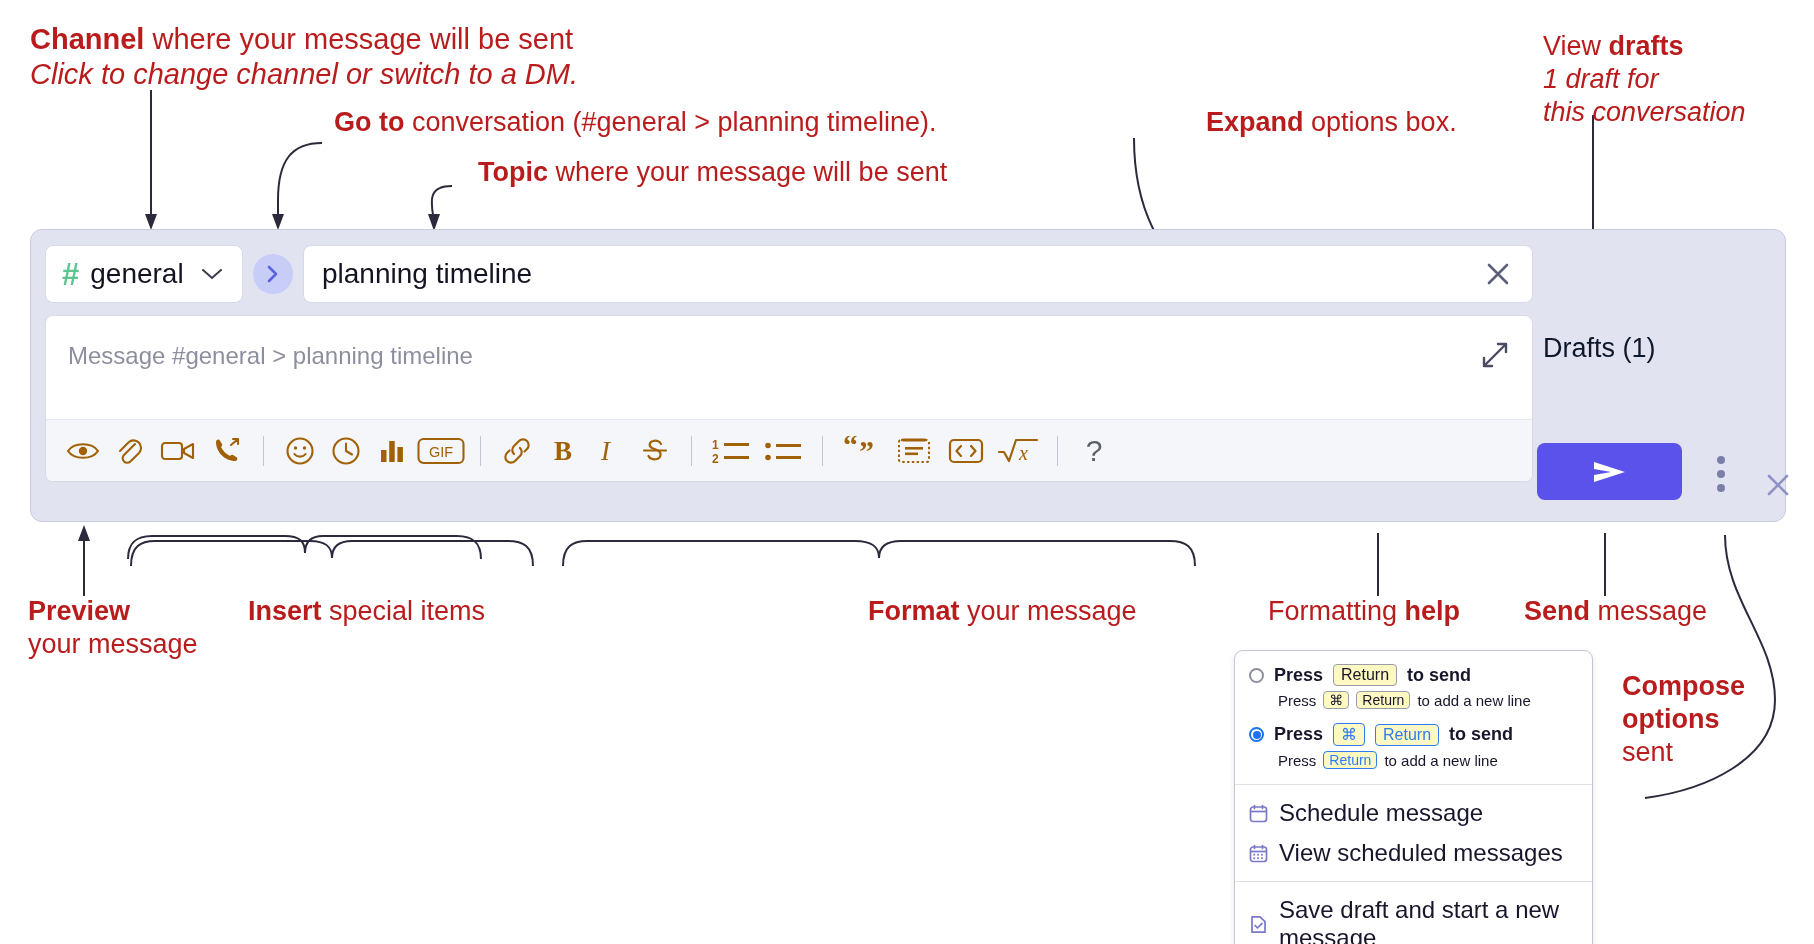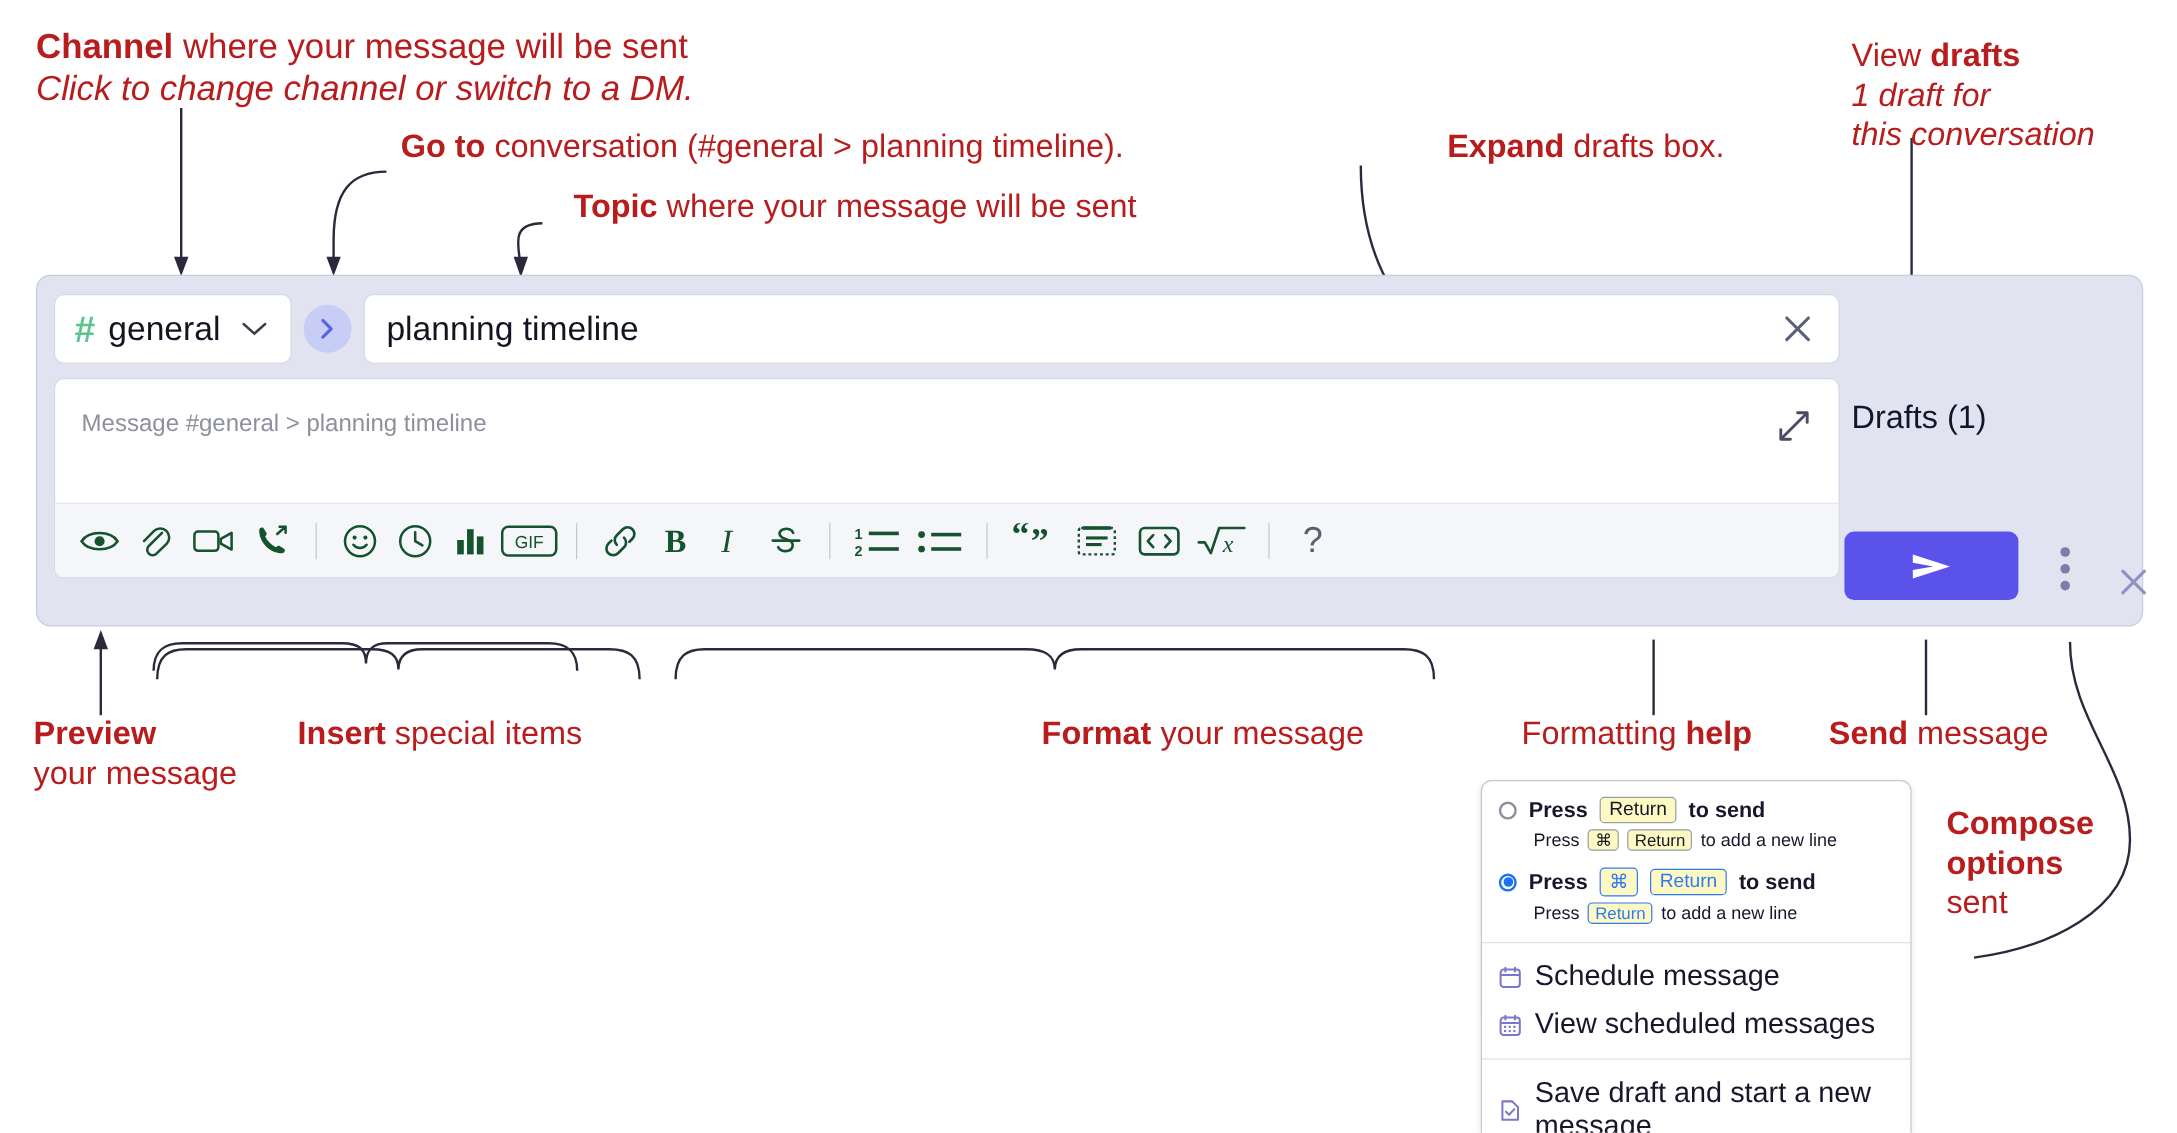--- a/index.html
+++ b/index.html
@@ -47,31 +47,31 @@
     position:relative;
   }
   .topic-text{font-size:28px;color:#131421;}
   .topic-clear{position:absolute;right:18px;top:50%;transform:translateY(-50%);}
 
   .msg-box{
     margin-top:11px;background:#ffffff;border:1px solid #d8d9e6;border-radius:8px;
     height:167px;box-sizing:border-box;position:relative;overflow:hidden;
   }
   .msg-placeholder{
-    position:absolute;left:22px;top:26px;font-size:20px;color:#8d8f9f;
+    position:absolute;left:22px;top:26px;font-size:24px;color:#8d8f9f;
   }
   .expand-btn{position:absolute;right:22px;top:24px;}
 
   .toolbar{
     position:absolute;left:0;right:0;bottom:0;height:62px;
     background:#f5f6f9;border-top:1px solid #e4e5ee;
     display:flex;align-items:center;padding:0 14px;box-sizing:border-box;gap:0;
   }
   .tb{width:46px;height:46px;display:flex;align-items:center;justify-content:center;
-     color:#14532d;flex:0 0 auto;}
+     color:#a16207;flex:0 0 auto;}
   .tb.wide{width:52px;}
   .sep{width:1px;height:30px;background:#c3c6d0;margin:0 13px;flex:0 0 auto;}
 
   
   .drafts-link{
     position:absolute;left:1543px;top:333px;font-size:27px;color:#0f172a;
   }
   .send-btn{
     position:absolute;left:1537px;top:443px;width:145px;height:57px;
     background:#5a52ea;border-radius:8px;display:flex;align-items:center;justify-content:center;
@@ -153,21 +153,21 @@
 
   <div class="anno a-md" style="left:334px;top:106px;">
     <b>Go to</b><span> conversation (#general &gt; planning timeline).</span>
   </div>
 
   <div class="anno a-md" style="left:478px;top:156px;">
     <b>Topic</b><span> where your message will be sent</span>
   </div>
 
   <div class="anno a-md" style="left:1206px;top:106px;">
-    <b>Expand</b><span> drafts box.</span>
+    <b>Expand</b><span> options box.</span>
   </div>
 
   <div class="anno a-md" style="left:1543px;top:30px;width:260px;">
     <div><span>View </span><b>drafts</b></div>
     <div class="it">1 draft for</div>
     <div class="it">this conversation</div>
   </div>
 
   <div class="anno a-md" style="left:28px;top:595px;width:240px;">
     <div><b>Preview</b></div>

